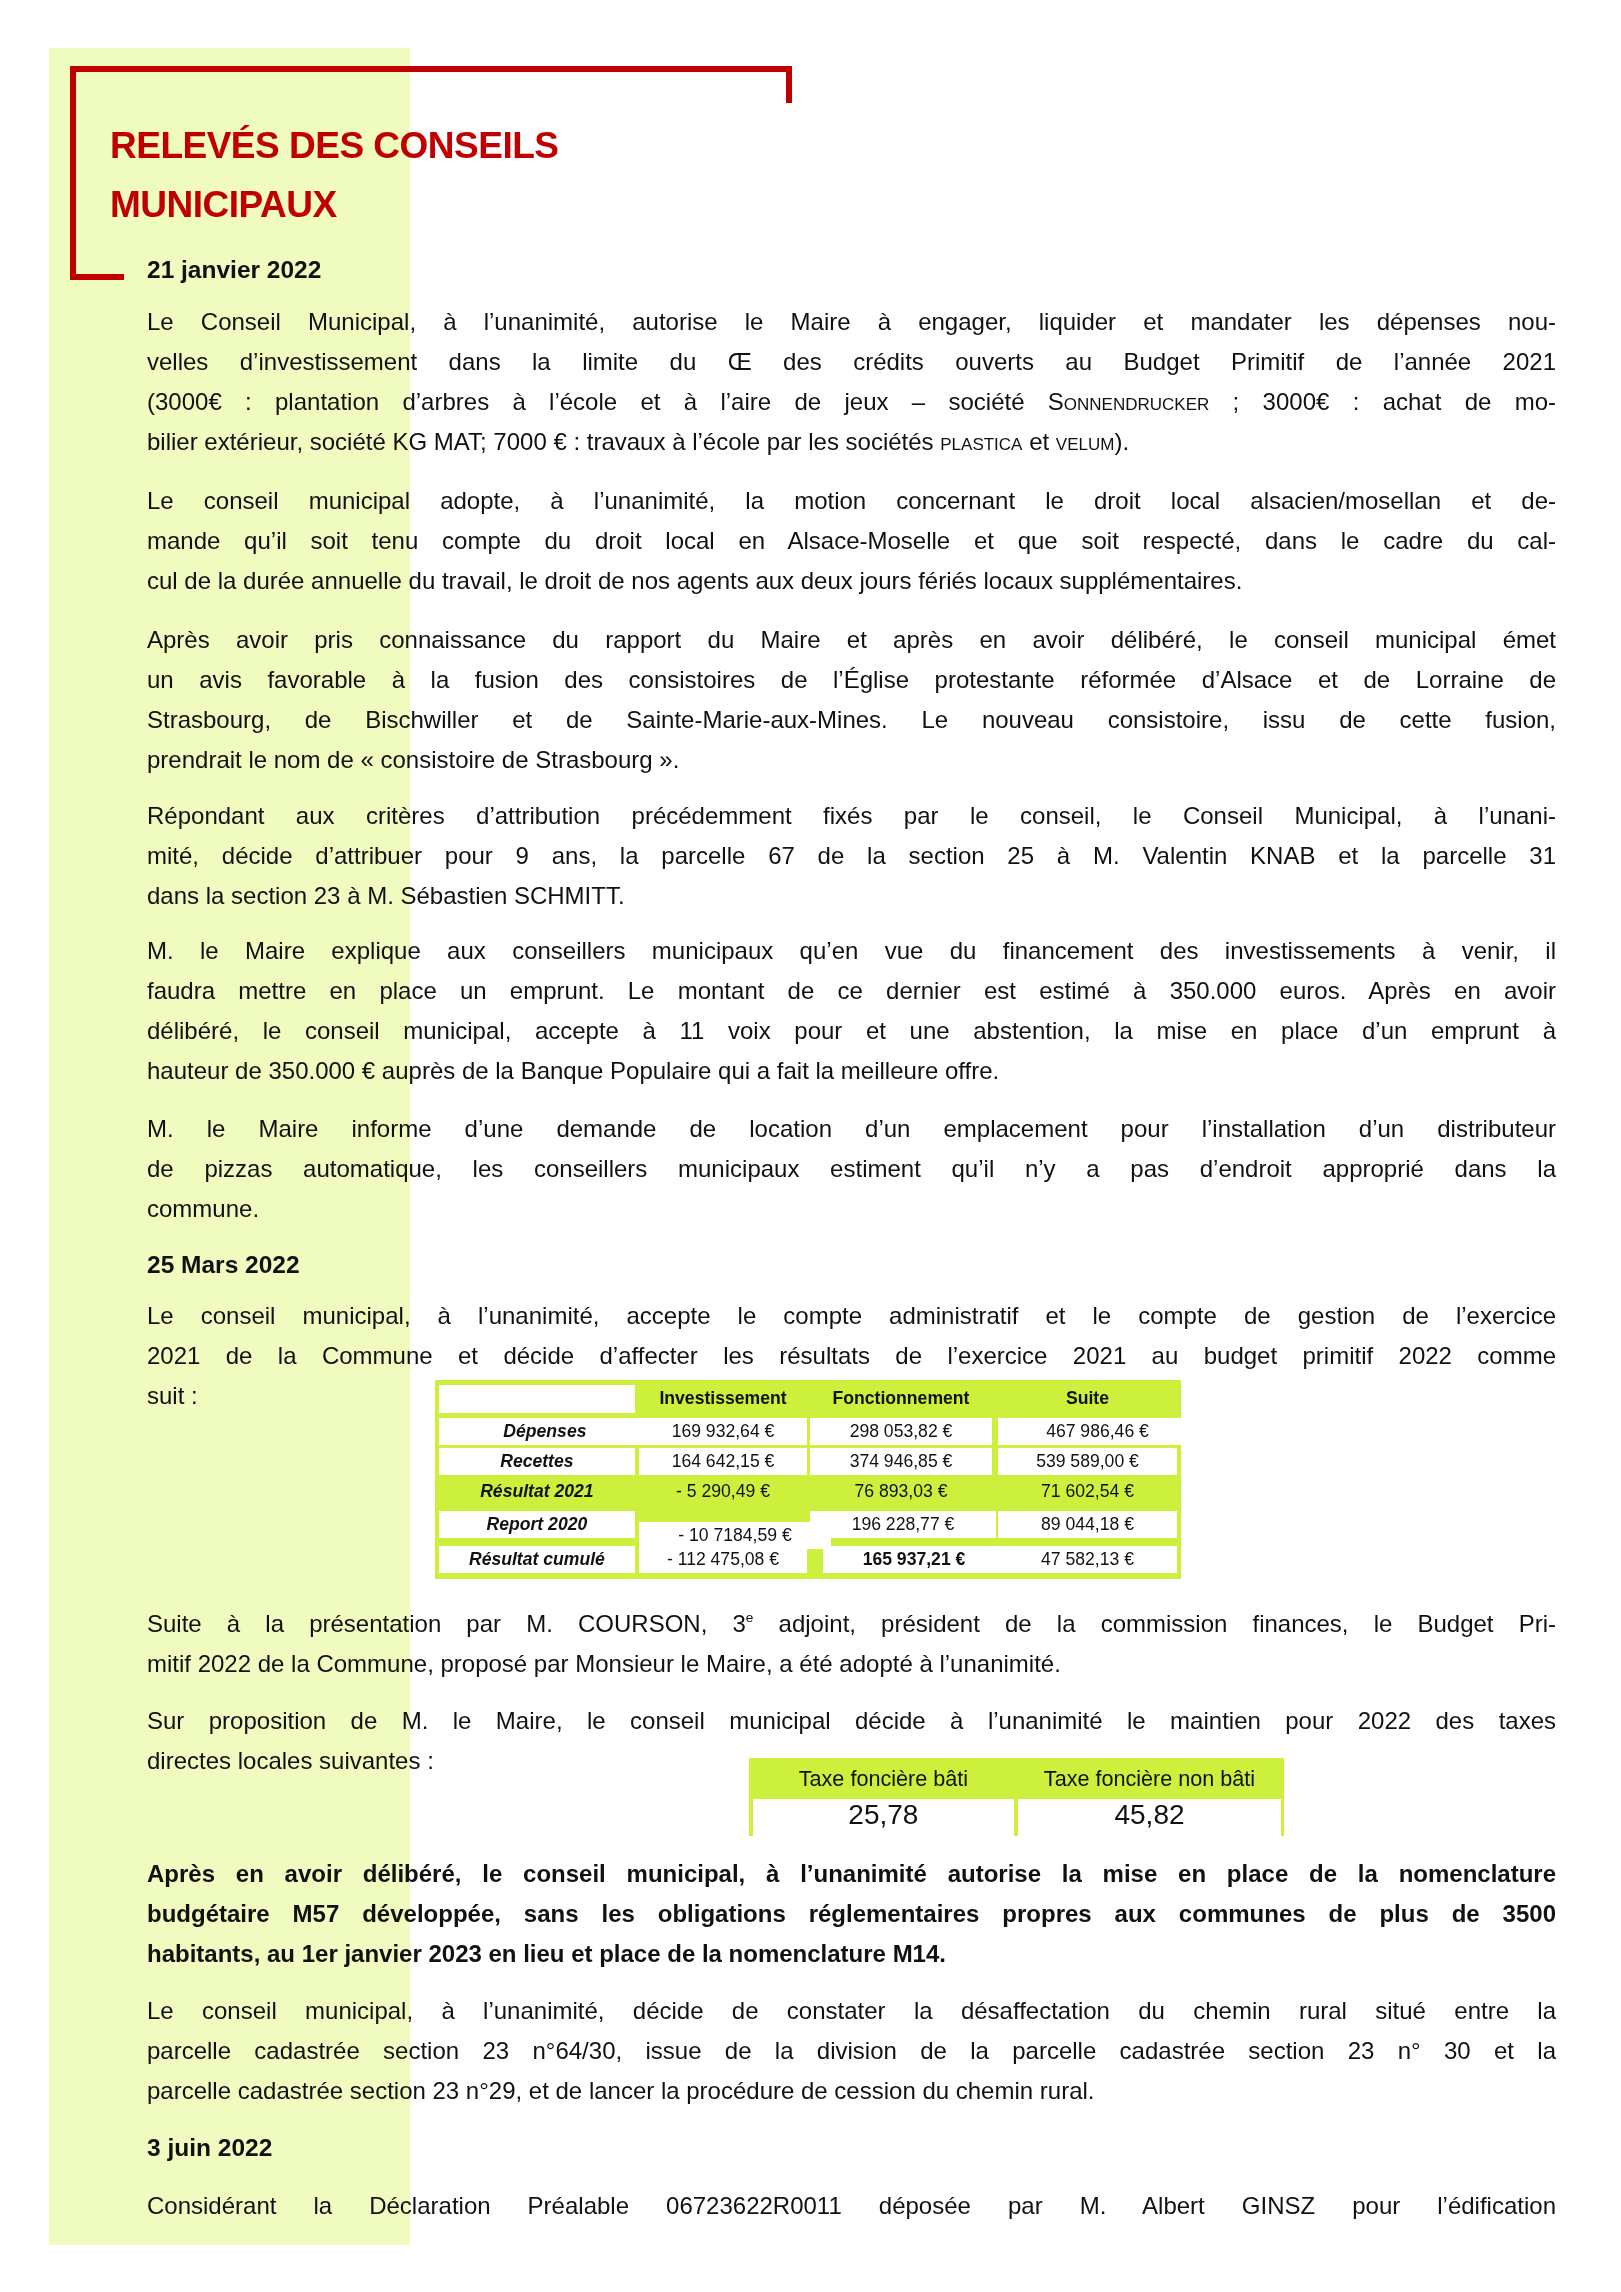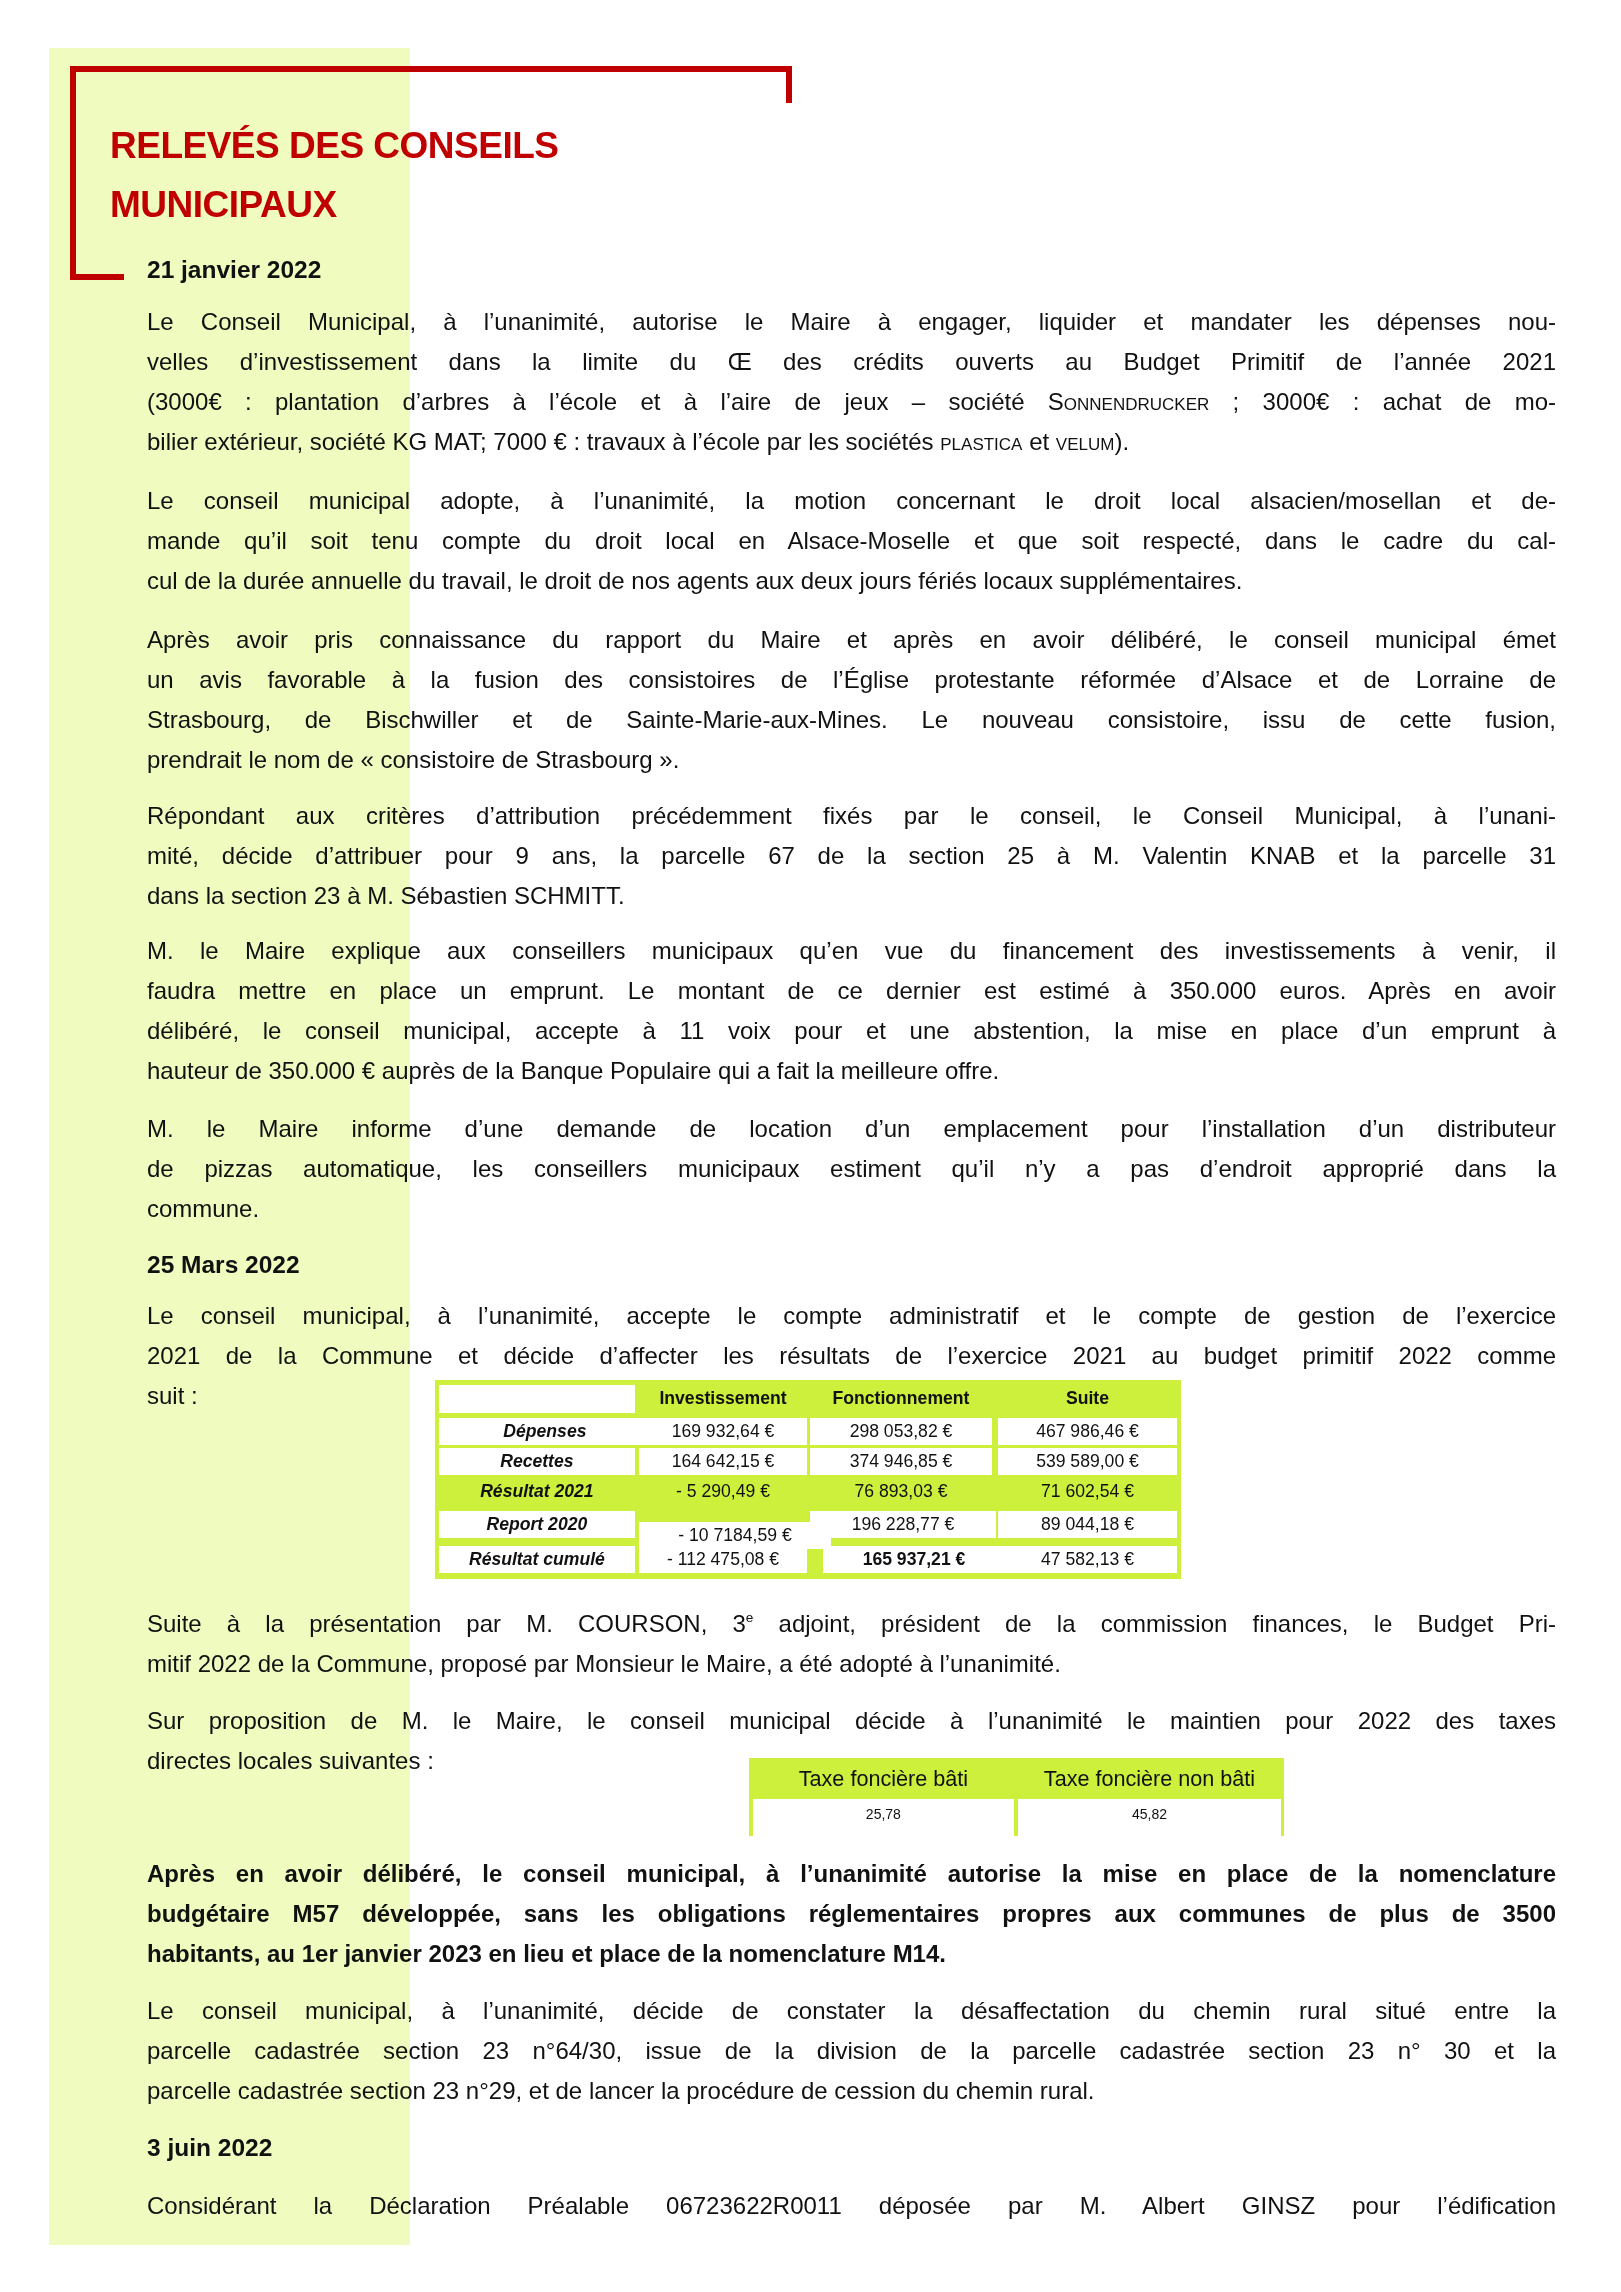--- a/index.html
+++ b/index.html
@@ -19,21 +19,21 @@
   sup { font-size:13.7px; line-height:0; vertical-align:9.8px; }
   
   .t1 { position:absolute; left:435px; top:1380px; width:746px; height:199px; background:#ccf03c; }
   .t1 .cell { position:absolute; background:#fff; font-size:17.6px; text-align:center; line-height:26.5px; height:26.5px; white-space:nowrap; }
   .t1 .hdr { position:absolute; font-size:17.6px; font-weight:bold; text-align:center; line-height:26.5px; white-space:nowrap; }
   .t1 .lbl { font-weight:bold; font-style:italic; }
   .t1 .green { background:transparent; }
   
   .t2 { position:absolute; left:749px; top:1758px; width:535px; height:78px; background:#ccf03c; }
   .t2 .hdr { position:absolute; top:3.9px; height:33px; line-height:33px; font-weight:normal; font-size:21.6px; text-align:center; white-space:nowrap; }
-  .t2 .cell { position:absolute; top:41px; height:45px; line-height:31px; background:#fff; font-size:14px; text-align:center; }
+  .t2 .cell { position:absolute; top:41px; height:45px; line-height:31px; background:#fff; font-size:28px; text-align:center; }
 </style>
 </head>
 <body>
 
 <div class="band"></div>
 
 <div class="red" style="left:70px; top:66px; width:722px; height:5.9px;"></div>
 <div class="red" style="left:786px; top:66px; width:5.9px; height:37px;"></div>
 <div class="red" style="left:70px; top:66px; width:5.9px; height:214px;"></div>
 <div class="red" style="left:70px; top:274px; width:54px; height:5.9px;"></div>
@@ -109,21 +109,21 @@
 
 <div class="t1">
   <div class="cell" style="left:3.9px; top:4.9px; width:196px; height:28px;"></div>
   <div class="hdr" style="left:204px; top:4.9px; width:168px;">Investissement</div>
   <div class="hdr" style="left:375px; top:4.9px; width:182px;">Fonctionnement</div>
   <div class="hdr" style="left:563px; top:4.9px; width:179px;">Suite</div>
   <div id="t1rows">
       <div class="cell lbl" style="left: 3.9px; width: 212px; top: 38px;">Dépenses</div>
       <div class="cell" style="left: 204px; width: 168px; top: 38px;">169 932,64 €</div>
       <div class="cell" style="left: 375px; width: 182px; top: 38px;">298 053,82 €</div>
-      <div class="cell" style="left: 563px; width: 179px; top: 38px;">467 986,46 €</div>
+      <div class="cell" style="left: 563px; width: 179px; top: 38px; padding-left: 10px;">467 986,46 €</div>
       <div class="cell lbl" style="left: 3.9px; width: 196px; top: 68px;">Recettes</div>
       <div class="cell" style="left: 204px; width: 168px; top: 68px;">164 642,15 €</div>
       <div class="cell" style="left: 375px; width: 182px; top: 68px;">374 946,85 €</div>
       <div class="cell" style="left: 563px; width: 179px; top: 68px;">539 589,00 €</div>
       <div class="cell lbl green" style="left: 3.9px; width: 196px; top: 98px;">Résultat 2021</div>
       <div class="cell green" style="left: 204px; width: 168px; top: 98px;">- 5 290,49 €</div>
       <div class="cell green" style="left: 375px; width: 182px; top: 98px;">76 893,03 €</div>
       <div class="cell green" style="left: 563px; width: 179px; top: 98px;">71 602,54 €</div>
       <div class="cell lbl" style="left: 3.9px; width: 196px; top: 131px;">Report 2020</div>
       <div class="cell" style="left: 204px; width: 192px; top: 131px; margin-top: 11px;">- 10 7184,59 €</div>

